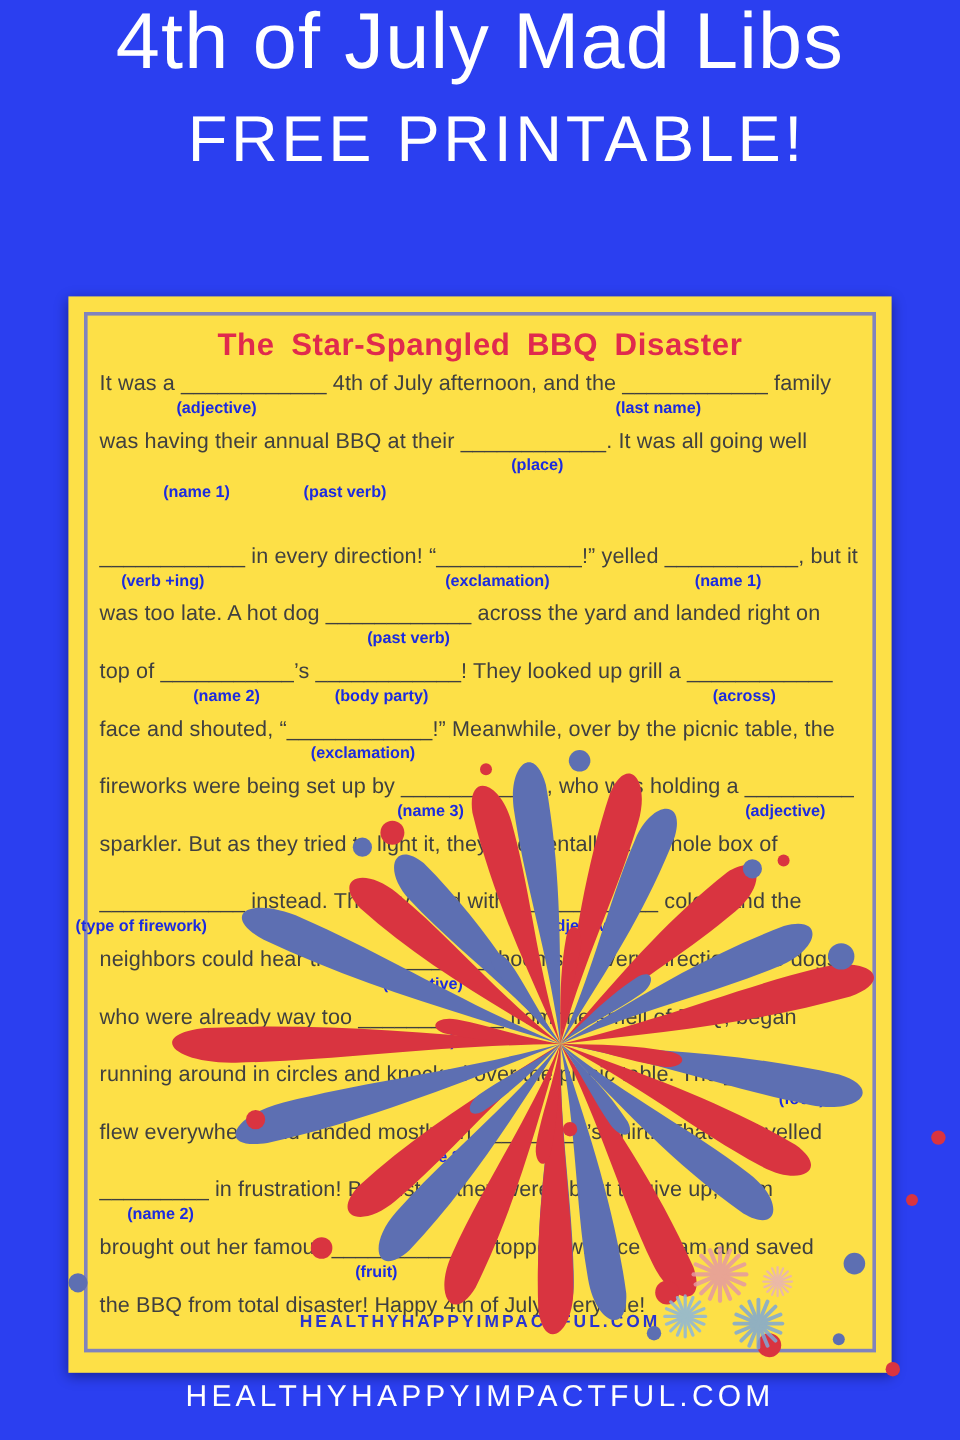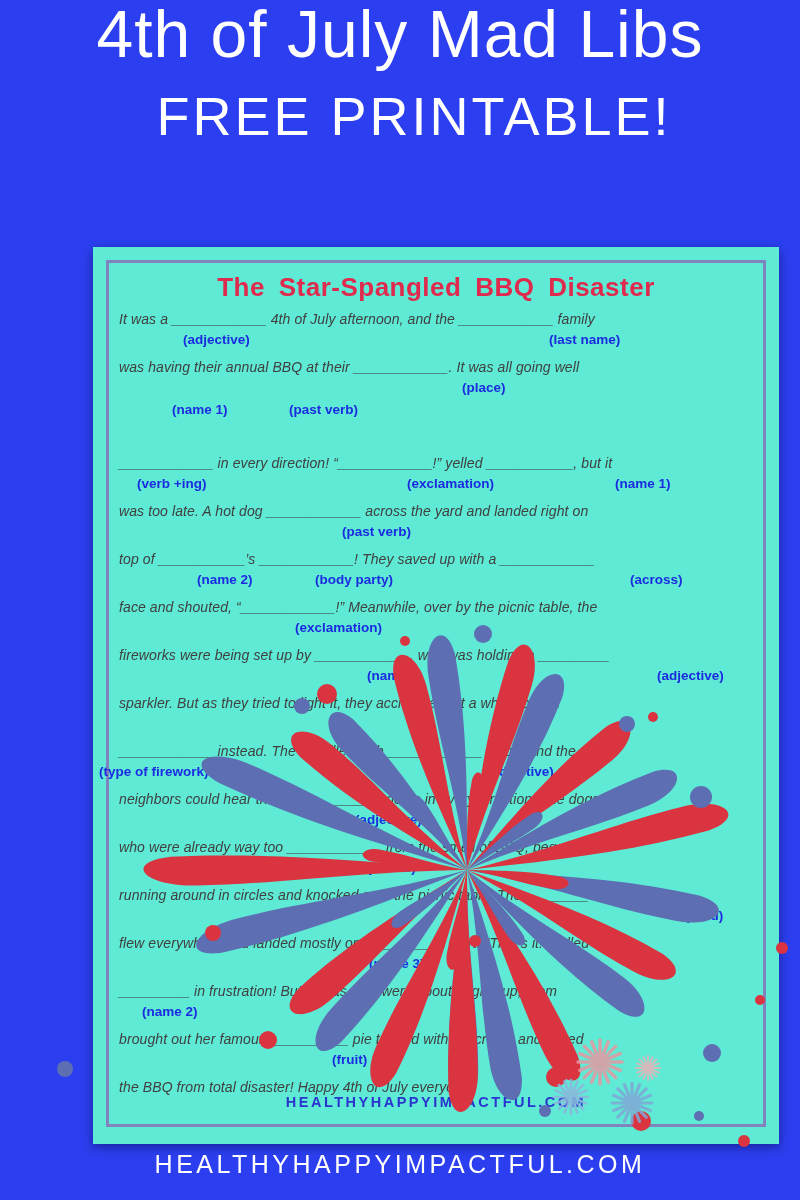--- a/index.html
+++ b/index.html
@@ -13,41 +13,39 @@
   .header { position:absolute; top:0; left:0; width:800px; text-align:center; color:#ffffff; z-index:1; }
   .header .title {
     font-size:66px; font-weight:400; letter-spacing:1px; line-height:1.05;
   }
   .header .subtitle {
     margin-top:16px; font-size:54px; font-weight:400; letter-spacing:3px;padding-left:28px;
   }
   
   .paper {
     position:absolute; left:57px; top:247px; width:686px; height:897px;
-    background:#5eead4; z-index:2;
+    background:#fde047; z-index:2;
     box-shadow:0 3px 10px rgba(0,0,40,0.45);
-    margin-left:36px;
   }
   .paper-inner {
     position:absolute; left:13px; top:13px; right:13px; bottom:17px;
     border:3px solid #8083bd;
   }
   .paper-title {
     margin-top:9px; text-align:center;
     color:#e02a4d; font-weight:bold; font-size:26px;
     word-spacing:6px; letter-spacing:0.5px;
   }
   .story {
     position:absolute; left:10px; top:43px; width:636px;
   }
   .story-line { height:48px; }
   .line-text {
-    font-size:14px; color:#404040; white-space:nowrap; height:26px; line-height:26px;
+    font-size:18px; color:#404040; white-space:nowrap; height:26px; line-height:26px;
     letter-spacing:0.1px;
-    font-style:italic;
   }
   .label-row { position:relative; height:22px; }
   .blank-label {
     position:absolute; top:0; font-size:13.5px; font-weight:bold; color:#1c2be0; white-space:nowrap;
   }
   .paper-footer {
     position:absolute; left:0; right:0; bottom:14px; text-align:center;
     color:#2a35cf; font-weight:bold; font-size:14.5px; letter-spacing:2.5px;
   }
   
@@ -100,21 +98,21 @@
             <span class="blank-label" style="left: 496px;">(name 1)</span>
           </div>
         </div>
         <div class="story-line">
           <div class="line-text">was too late. A hot dog ____________ across the yard and landed right on</div>
           <div class="label-row">
             <span class="blank-label" style="left: 223px;">(past verb)</span>
           </div>
         </div>
         <div class="story-line">
-          <div class="line-text">top of ___________’s ____________! They saved up with a ____________</div>
+          <div class="line-text">top of ___________’s ____________! They looked up grill a ____________</div>
           <div class="label-row">
             <span class="blank-label" style="left: 78px;">(name 2)</span>
             <span class="blank-label" style="left: 196px;">(body party)</span>
             <span class="blank-label" style="left: 511px;">(across)</span>
           </div>
         </div>
         <div class="story-line">
           <div class="line-text">face and shouted, “____________!” Meanwhile, over by the picnic table, the</div>
           <div class="label-row">
             <span class="blank-label" style="left: 176px;">(exclamation)</span>

